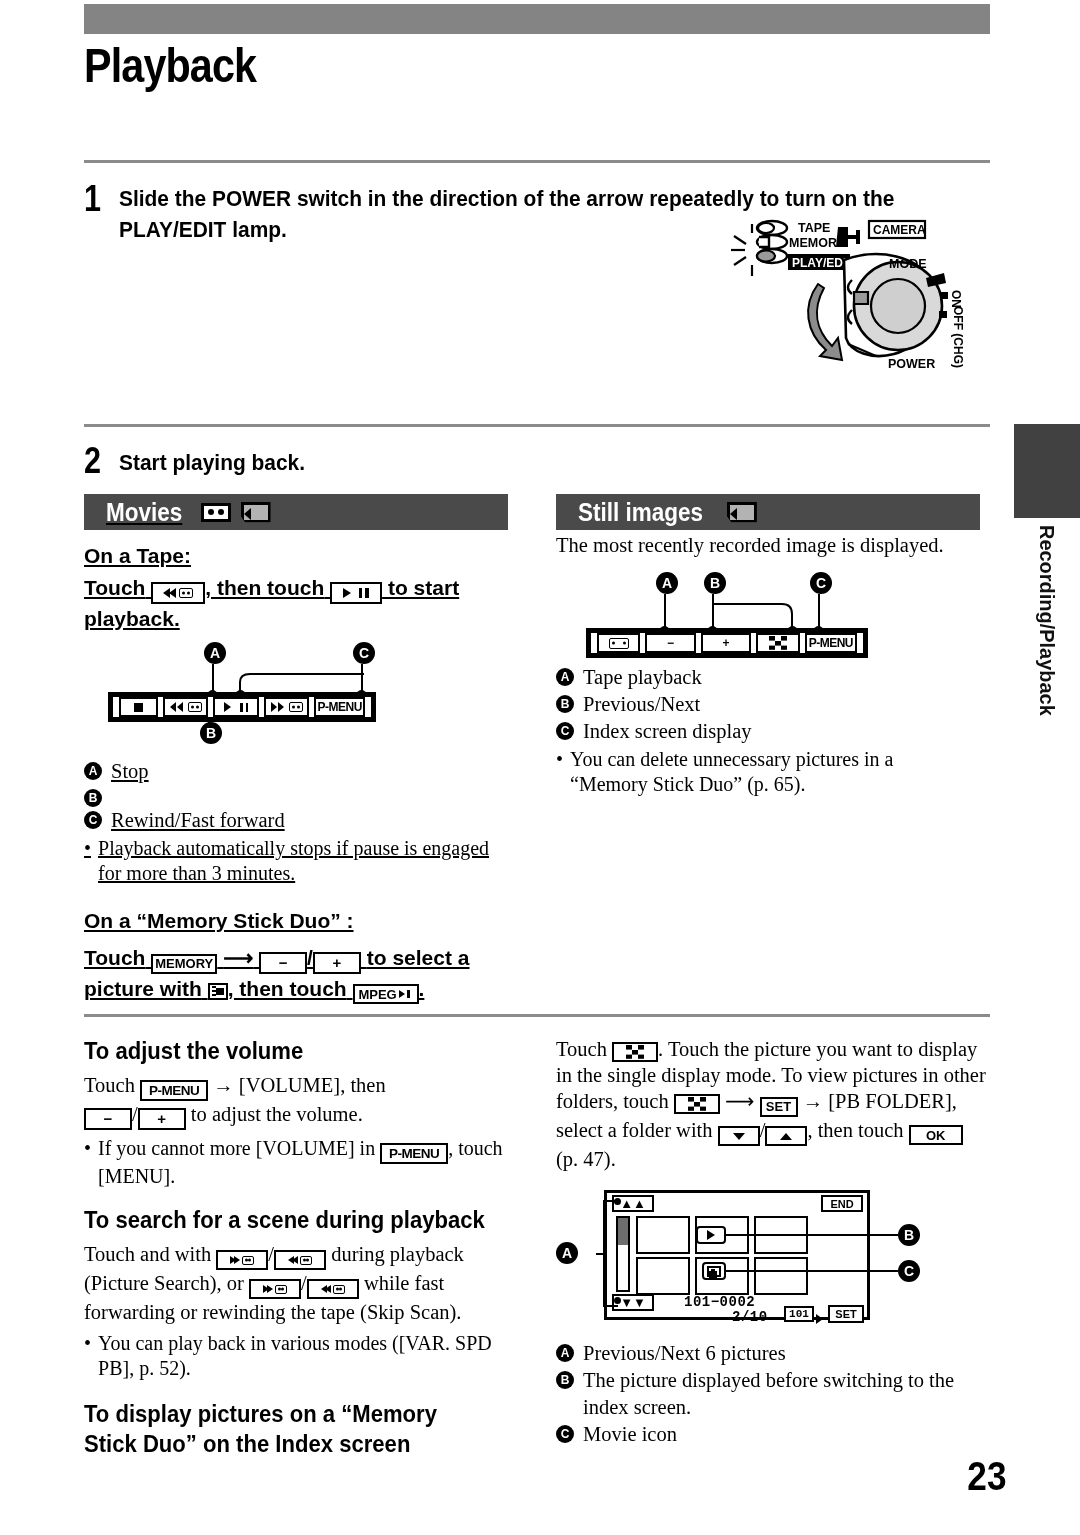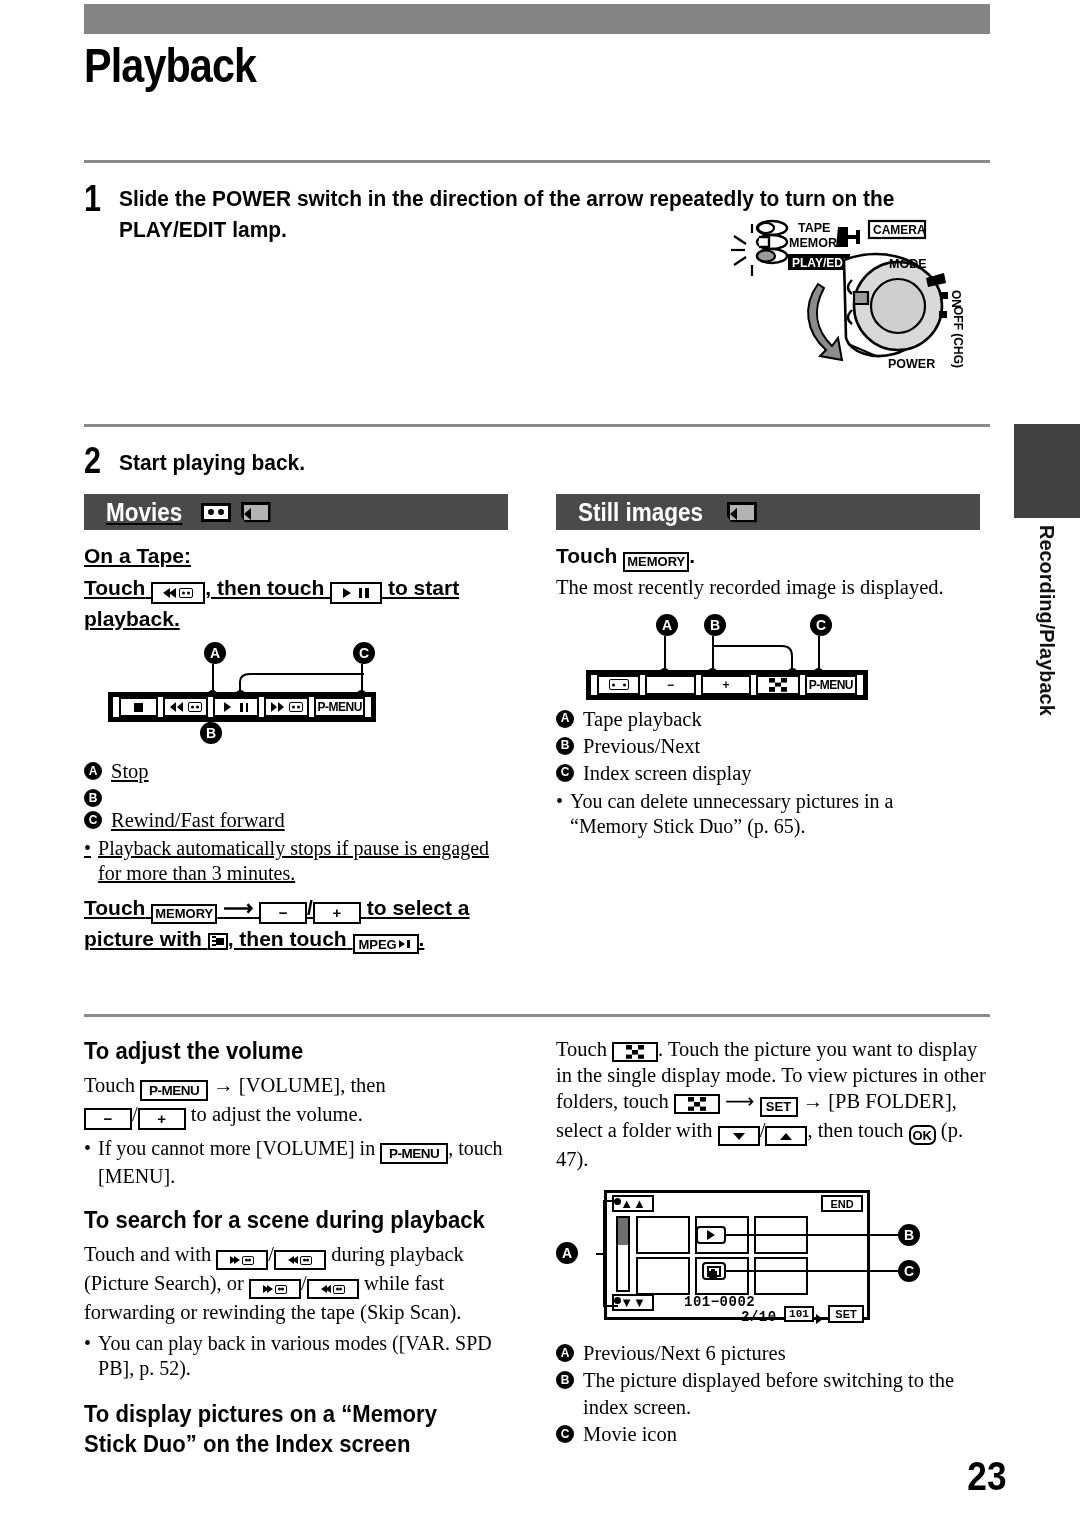--- a/index.html
+++ b/index.html
@@ -329,20 +329,21 @@
       <div class="abc-row">
           <span class="circ">C</span>
           <span>Rewind/Fast forward</span>
         </div>
       <div class="bullet" style="margin-top:2px;">
         <span class="dot">•</span>
         <span>Playback automatically stops if pause is engaged for more than 3 minutes.</span>
       </div>
     </div>
 
+    <div class="sans-b" style="margin-top:20px;">On a “Memory Stick Duo” :</div>
     <div class="sans-b" style="margin-top:7px;width:424px;">
       <span>Touch</span>
       <span class="key sm" style="width:66px;">MEMORY</span>
       <span>⟶</span>
       <span class="key md" style="width:48px;">−</span><span>/</span><span class="key md" style="width:48px;">+</span>
       <span>to select a picture with</span>
       <span class="ico-film"></span><span>, then touch</span>
       <span class="key sm" style="width:66px;gap:2px;">
           <span>MPEG</span>
           <span class="tri-r" style="border-width:4px 0 4px 6px;"></span>
@@ -351,24 +352,20 @@
     </div>
   </div>
 
   <div class="col-right">
 
     <div class="sec-bar">
       <span class="lbl">Still images</span>
       <span class="ico-ms"></span>
     </div>
 
-    <div class="sans-b" style="margin-top:11px;">
-      <span>Touch</span>
-      <span class="key sm" style="width:66px;">MEMORY</span><span>.</span>
-    </div>
     <div class="serif" style="margin-top:2px;width:400px;">The most recently recorded image is displayed.</div>
 
     <div class="diagram" style="height:92px;margin-top:14px;">
       <div class="circ big" style="position:absolute;left:100px;top:0;">A</div>
       <div class="leadline" style="left:108px;top:22px;width:2px;height:36px;"></div>
       <div class="leaddot" style="left:104px;top:54px;"></div>
 
       <div class="circ big" style="position:absolute;left:148px;top:0;">B</div>
       <div class="leadline" style="left:156px;top:22px;width:2px;height:36px;"></div>
       <div class="leaddot" style="left:152px;top:54px;"></div>
@@ -482,21 +479,21 @@
           <span class="ico-index2"></span>
         </span>
       <span>⟶</span>
       <span class="key sm" style="width:38px;">SET</span>
       <span>→ [PB FOLDER], select a folder with</span>
       <span class="key sm" style="width:42px;">
           <span class="tri-d" style="border-width:7px 6px 0 6px;"></span>
         </span><span>/</span><span class="key sm" style="width:42px;">
           <span class="tri-u" style="border-width:0 6px 7px 6px;"></span>
         </span><span>, then touch</span>
-      <span class="key sm" style="width:27px;border-radius:7px;">OK</span>
+      <span class="key sm" style="width:54px;">OK</span>
       <span>(p. 47).</span>
     </div>
 
     <div class="diagram" style="height:150px;margin-top:10px;">
 
       <div class="idx" style="left:48px;top:8px;width:266px;height:130px;"></div>
 
       <div style="position:absolute;left:60px;top:34px;width:14px;height:76px;border:2px solid #000;background:#fff;box-sizing:border-box;">
         <div style="width:100%;height:38%;background:#6e6e6e;"></div>
       </div>
@@ -531,21 +528,21 @@
       <div class="leadline" style="left:170px;top:52px;width:172px;height:2px;"></div>
       <div class="circ big" style="position:absolute;left:342px;top:42px;">B</div>
 
       <div class="idx-tag" style="left:146px;top:80px;width:24px;height:18px;border-radius:4px;">
         <span class="ico-film" style="width:14px;height:11px;"></span>
       </div>
       <div class="leadline" style="left:170px;top:88px;width:172px;height:2px;"></div>
       <div class="circ big" style="position:absolute;left:342px;top:78px;">C</div>
 
       <div class="idx-txt" style="left:128px;top:112px;">101−0002</div>
-      <div class="idx-txt" style="left:185px;top:127px;">2/10</div>
+      <div class="idx-txt" style="left:176px;top:127px;">2/10</div>
       <div class="idx-tag" style="left:228px;top:124px;width:30px;height:16px;font-family:'Liberation Mono',monospace;">101</div>
       <div style="position:absolute;left:260px;top:128px;"><span class="tri-r" style="border-width:5px 0 5px 7px;"></span></div>
       <div class="idx-tag" style="left:272px;top:123px;width:36px;height:18px;">SET</div>
     </div>
 
     <div style="margin-top:8px;">
       <div class="abc-row">
           <span class="circ">A</span>
           <span>Previous/Next 6 pictures</span>
         </div>

